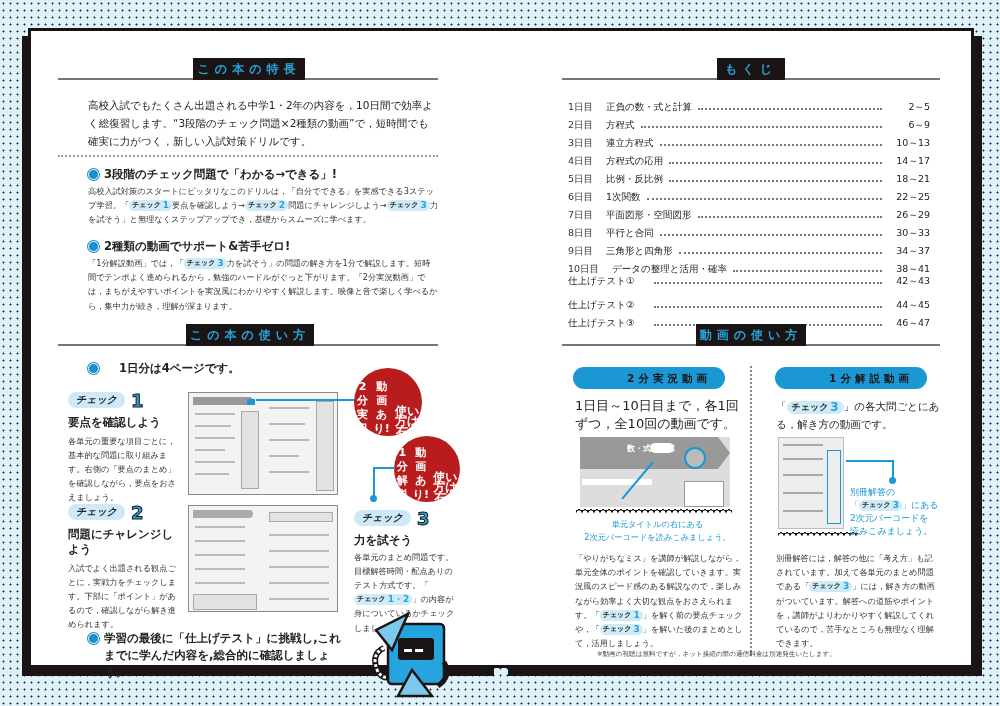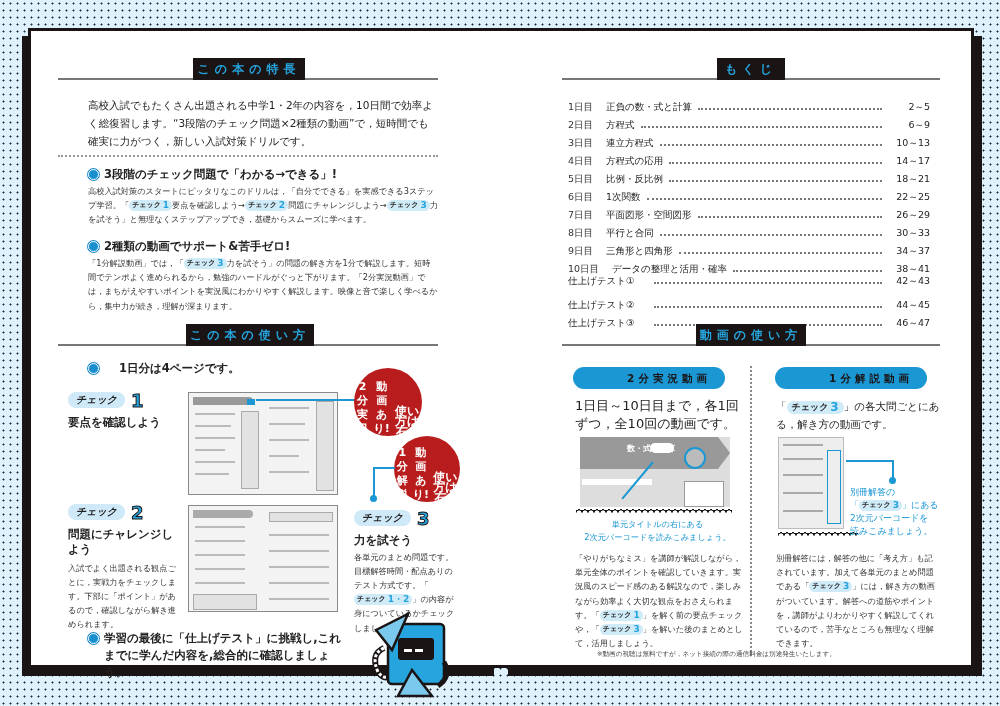--- a/index.html
+++ b/index.html
@@ -119,20 +119,21 @@
   <span class="dot"></span>
   <span>1日分は4ページです。</span>
 </div>
 
 <div style="position:absolute; left:68px; top:388px; width:112px;">
   <div class="check-badge">
     <span class="lbl">チェック</span>
     <span class="num">1</span>
   </div>
   <div class="sub-title">要点を確認しよう</div>
+  <div class="small" style="margin-top:4px;">各単元の重要な項目ごとに，基本的な問題に取り組みます。右側の「要点のまとめ」を確認しながら，要点をおさえましょう。</div>
 </div>
 
 <div style="position:absolute; left:68px; top:500px; width:112px;">
   <div class="check-badge">
     <span class="lbl">チェック</span>
     <span class="num">2</span>
   </div>
   <div class="sub-title">問題にチャレンジしよう</div>
   <div class="small" style="margin-top:4px;">入試でよく出題される観点ごとに，実戦力をチェックします。下部に「ポイント」があるので，確認しながら解き進められます。</div>
 </div>

